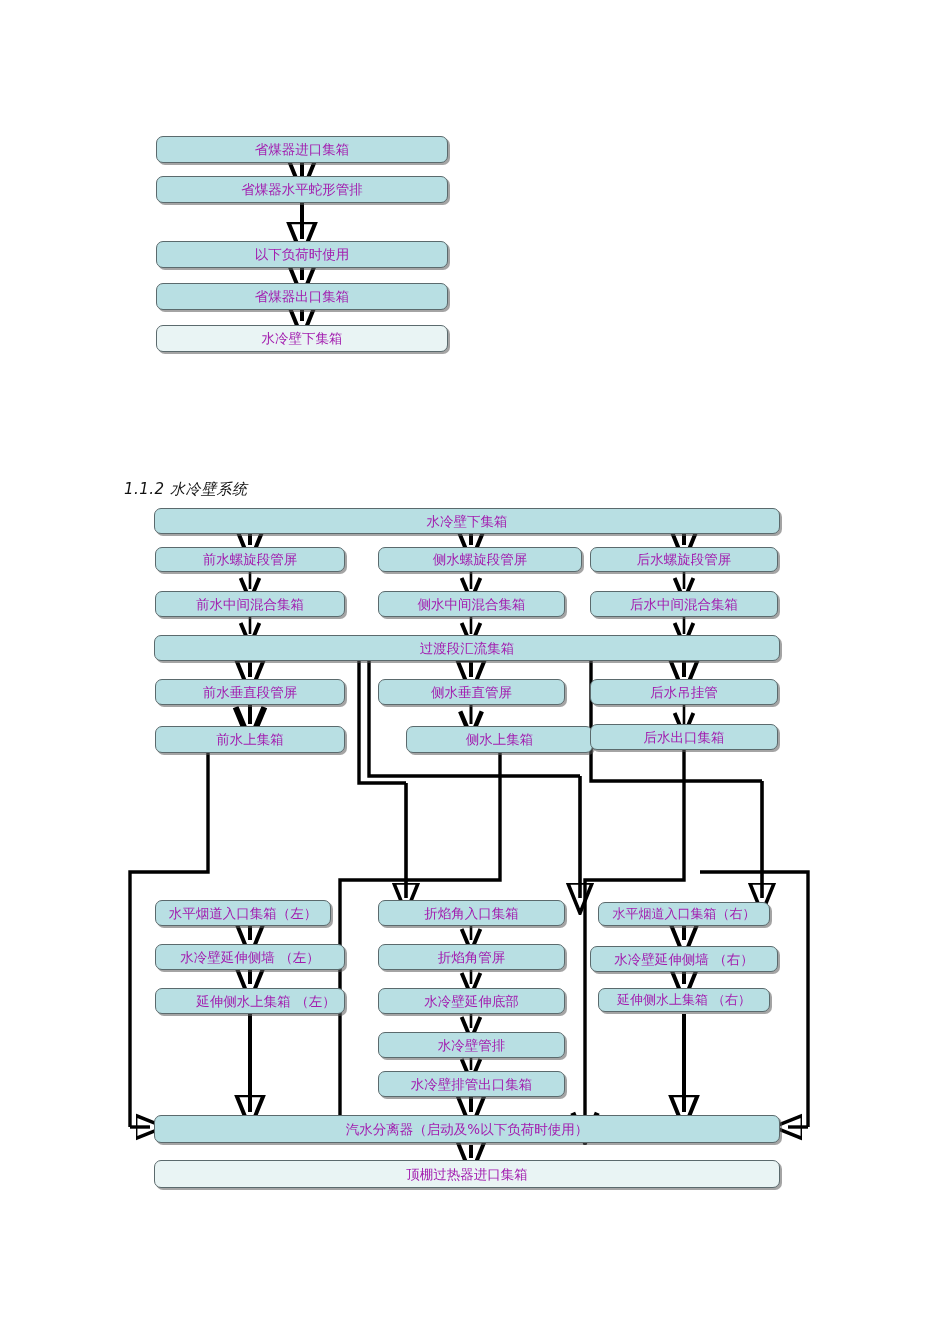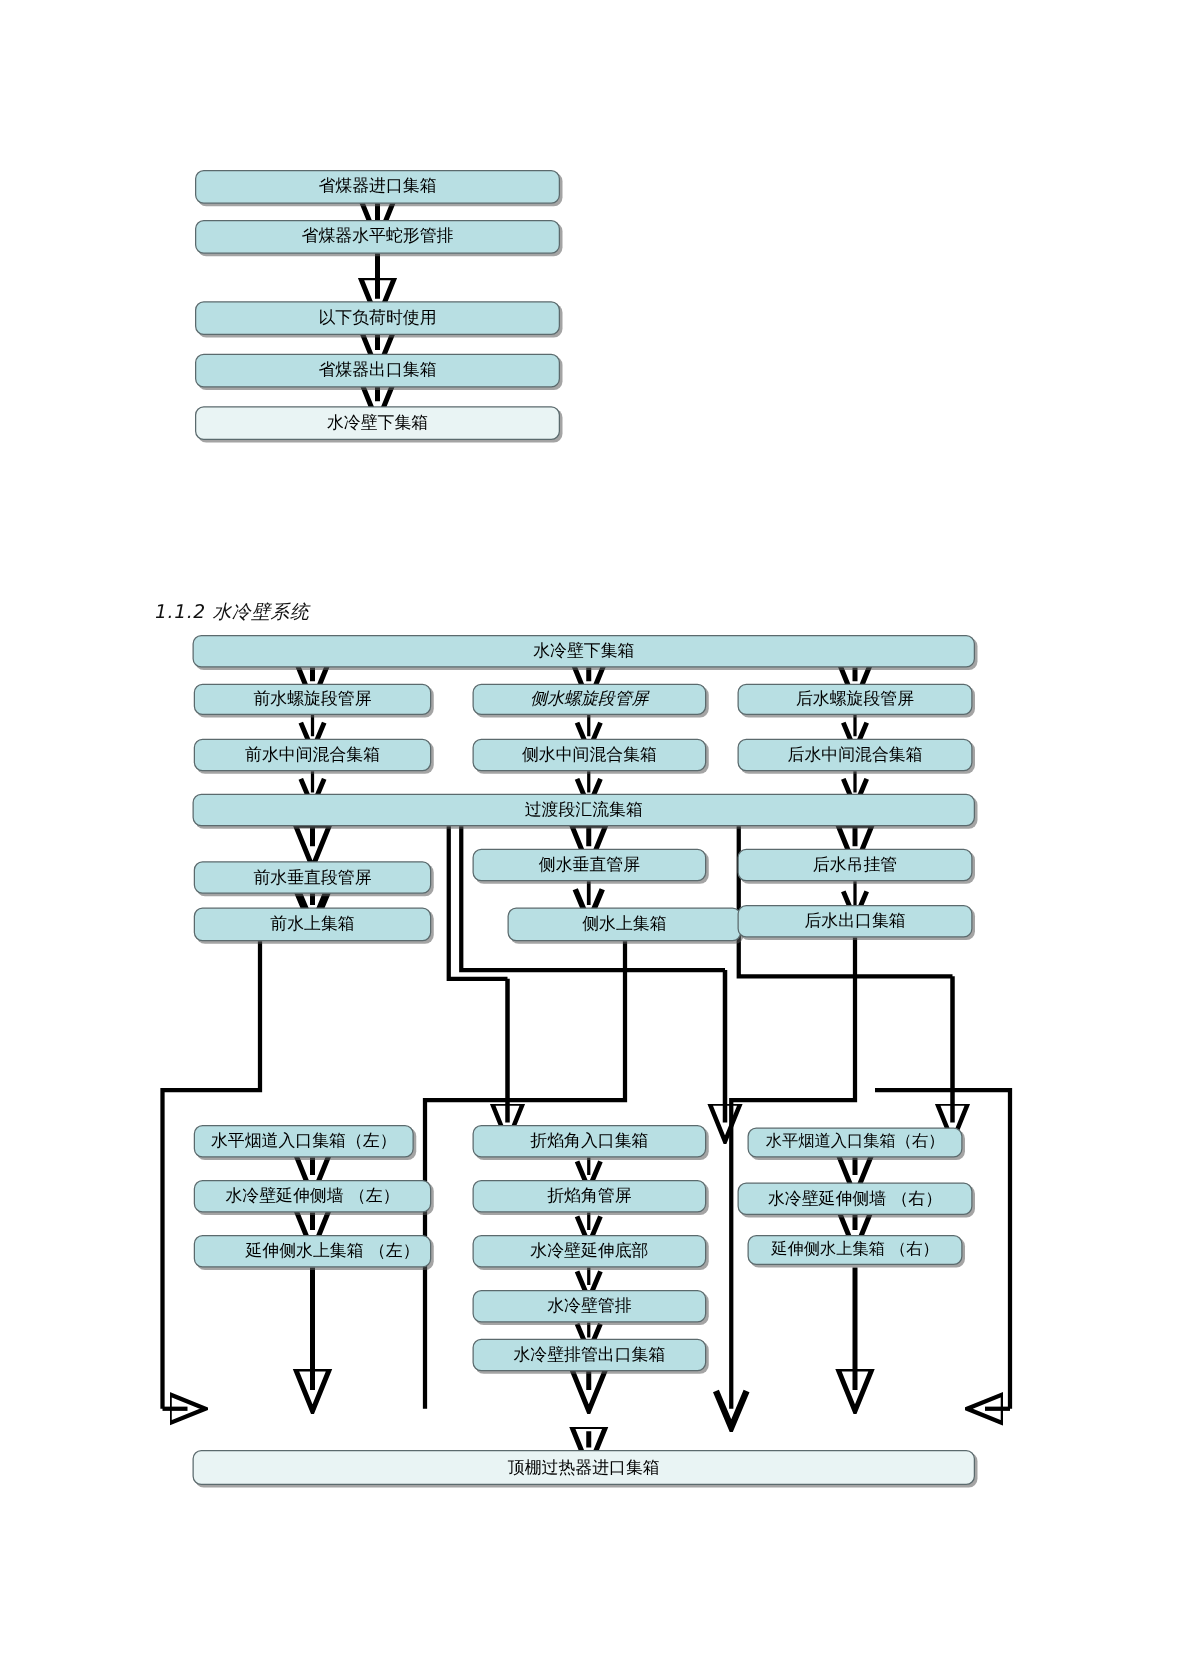--- a/index.html
+++ b/index.html
@@ -8,21 +8,21 @@
     font-family:"DejaVu Sans","Liberation Sans",sans-serif;
     color:#000;
   }
   #canvas{position:absolute;left:0;top:0;width:950px;height:1344px;}
   .box{
     position:absolute;box-sizing:border-box;
     border:1px solid #5b6a6d;border-radius:7px;
     background:#b8dfe3;
     display:flex;align-items:center;justify-content:center;
     font-size:13.5px;line-height:1.05;white-space:nowrap;
-    color:#000000;
+    color:#a21caf;
     box-shadow:2px 2px 0 rgba(90,90,90,.55);
     z-index:5;
   }
   .box.pale{background:#e9f4f4;}
   .box.tight{font-size:13px;}
   .heading{
     position:absolute;font-size:15px;letter-spacing:.5px;color:#111;
     white-space:nowrap;z-index:6;font-style:italic;
   }
   svg#wires{position:absolute;left:0;top:0;width:950px;height:1344px;z-index:2;}
@@ -118,30 +118,30 @@
 
   <div class="box" style="left:156px;top:283px;width:292px;height:27px;">省煤器出口集箱</div>
 
   <div class="box pale" style="left:156px;top:325px;width:292px;height:27px;">水冷壁下集箱</div>
 
   <div class="heading" style="left:124px;top:480px;">1.1.2 水冷壁系统</div>
 
   <div class="box" style="left:154px;top:508px;width:626px;height:26px;">水冷壁下集箱</div>
 
   <div class="box" style="left:155px;top:547px;width:190px;height:25px;">前水螺旋段管屏</div>
-  <div class="box" style="left:378px;top:547px;width:187px;height:25px;font-style:italic;">侧水螺旋段管屏</div>
+  <div class="box" style="left:378px;top:547px;width:204px;height:25px;">侧水螺旋段管屏</div>
   <div class="box" style="left:590px;top:547px;width:188px;height:25px;">后水螺旋段管屏</div>
 
   <div class="box" style="left:155px;top:591px;width:190px;height:26px;">前水中间混合集箱</div>
   <div class="box" style="left:378px;top:591px;width:187px;height:26px;">侧水中间混合集箱</div>
   <div class="box" style="left:590px;top:591px;width:188px;height:26px;">后水中间混合集箱</div>
 
   <div class="box" style="left:154px;top:635px;width:626px;height:26px;">过渡段汇流集箱</div>
 
-  <div class="box" style="left:155px;top:679px;width:190px;height:26px;margin-top:10px;">前水垂直段管屏</div>
+  <div class="box" style="left:155px;top:679px;width:190px;height:26px;">前水垂直段管屏</div>
   <div class="box" style="left:378px;top:679px;width:187px;height:26px;">侧水垂直管屏</div>
   <div class="box" style="left:590px;top:679px;width:188px;height:26px;">后水吊挂管</div>
 
   <div class="box" style="left:155px;top:726px;width:190px;height:27px;">前水上集箱</div>
   <div class="box" style="left:378px;top:726px;width:187px;height:27px;margin-left:28px;">侧水上集箱</div>
   <div class="box" style="left:590px;top:724px;width:188px;height:26px;">后水出口集箱</div>
 
   <div class="box" style="left:155px;top:900px;width:176px;height:26px;">水平烟道入口集箱（左）</div>
   <div class="box" style="left:155px;top:944px;width:190px;height:26px;">水冷壁延伸侧墙 （左）</div>
   <div class="box" style="left:155px;top:988px;width:190px;height:26px;padding-left:32px;">延伸侧水上集箱 （左）</div>
@@ -149,16 +149,17 @@
   <div class="box" style="left:378px;top:900px;width:187px;height:26px;">折焰角入口集箱</div>
   <div class="box" style="left:378px;top:944px;width:187px;height:26px;">折焰角管屏</div>
   <div class="box" style="left:378px;top:988px;width:187px;height:26px;">水冷壁延伸底部</div>
   <div class="box" style="left:378px;top:1032px;width:187px;height:26px;">水冷壁管排</div>
   <div class="box" style="left:378px;top:1071px;width:187px;height:26px;">水冷壁排管出口集箱</div>
 
   <div class="box tight" style="left:598px;top:902px;width:172px;height:24px;">水平烟道入口集箱（右）</div>
   <div class="box" style="left:590px;top:946px;width:188px;height:26px;">水冷壁延伸侧墙 （右）</div>
   <div class="box tight" style="left:598px;top:988px;width:172px;height:24px;">延伸侧水上集箱 （右）</div>
 
+  <div class="box" style="left:154px;top:1115px;width:626px;height:28px;">汽水分离器（启动及%以下负荷时使用）</div>
 
   <div class="box pale" style="left:154px;top:1160px;width:626px;height:28px;">顶棚过热器进口集箱</div>
 
 </div>
 
 </body></html>

